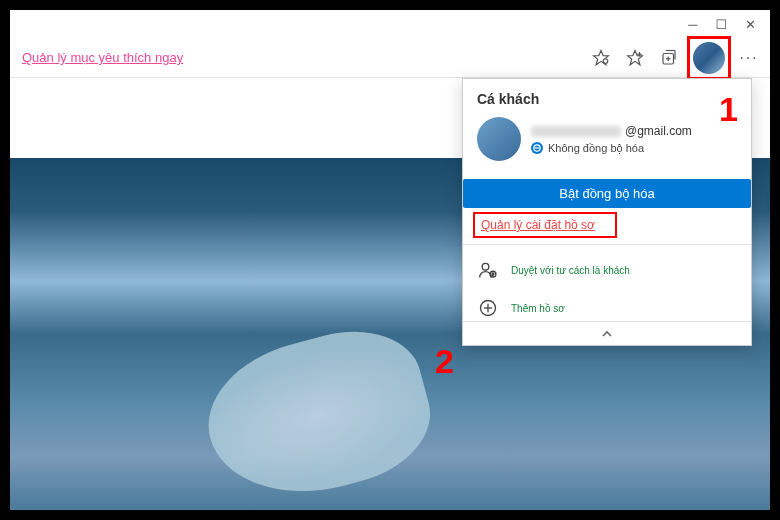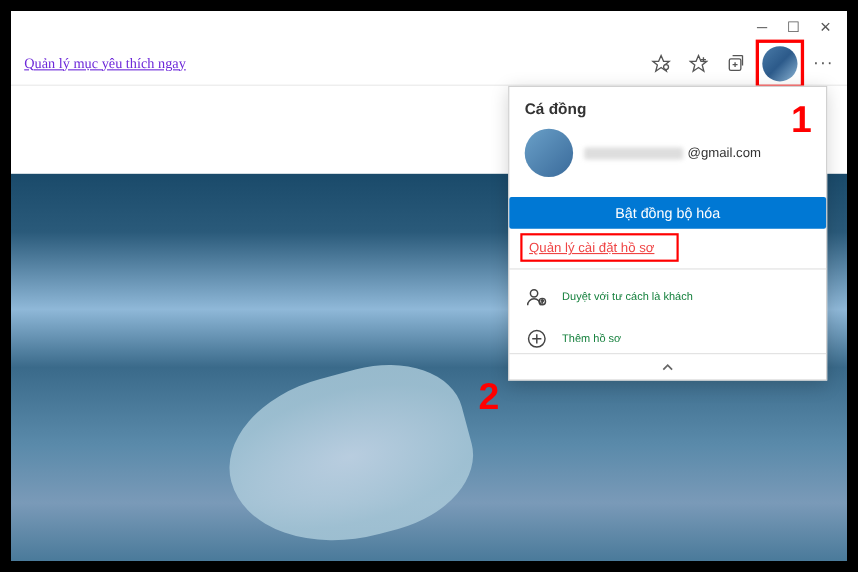--- a/index.html
+++ b/index.html
@@ -1,21 +1,21 @@
 <!DOCTYPE html>
 <html><head>
   <meta charset="utf-8">
   <style>
     * { margin: 0; padding: 0; box-sizing: border-box; font-family: 'Segoe UI', Arial, sans-serif; }
     body { width: 780px; height: 520px; background: #000; display: flex; align-items: center; justify-content: center; }
     .window { width: 760px; height: 500px; background: #fff; position: relative; overflow: hidden; }
     .titlebar { height: 28px; display: flex; justify-content: flex-end; align-items: center; gap: 18px; padding-right: 14px; }
     .titlebar span { color: #555; font-size: 13px; }
     .toolbar { height: 40px; display: flex; align-items: center; justify-content: space-between; padding: 0 12px; border-bottom: 1px solid #e5e5e5; }
-    .fav-link { color: #6d28d9; font-size: 13px; text-decoration: underline; font-family: Liberation Serif, serif; }
+    .fav-link { color: #ec4899; font-size: 13px; text-decoration: underline; }
     .toolbar-right { display: flex; align-items: center; gap: 14px; }
     .toolbar-icon { width: 20px; height: 20px; display: flex; align-items: center; justify-content: center; color: #555; }
     .avatar-btn { width: 32px; height: 32px; border-radius: 50%; background: linear-gradient(135deg, #4a7ba8, #2c5a8a, #8fb8d8); position: relative; }
     .avatar-highlight { position: absolute; top: -6px; left: -6px; width: 44px; height: 44px; border: 3px solid #ff0000; }
     .dots { font-size: 16px; color: #555; letter-spacing: 1px; }
     .content { height: calc(100% - 68px); position: relative; }
     .bg-top { height: 80px; background: #fff; display: flex; align-items: center; justify-content: flex-end; padding-right: 300px; }
     .mic-icon { width: 38px; height: 38px; border-radius: 50%; border: 1px solid #ddd; display: flex; align-items: center; justify-content: center; margin-right: -30px; margin-top: 50px; }
     .mic-icon svg { width: 18px; height: 18px; }
     .bg-image { height: calc(100% - 80px); background: linear-gradient(180deg, #1a4a6a 0%, #2a5a7a 15%, #8fb8d8 35%, #3a6a8a 50%, #5a8aaa 70%, #7a9ab8 85%, #4a7a9a 100%); position: relative; }
@@ -90,27 +90,36 @@
         <svg viewBox="0 0 24 24" fill="#0078d4">
             <path d="M12 14a3 3 0 003-3V6a3 3 0 00-6 0v5a3 3 0 003 3z"></path>
             <path d="M17 11a5 5 0 01-10 0H5a7 7 0 006 6.92V21h2v-3.08A7 7 0 0019 11h-2z"></path>
           </svg>
       </div>
     </div>
     <div class="bg-image"></div>
   </div>
 
   <div class="popup">
-    <div class="popup-header">Cá đồng</div>
+    <div class="popup-header">Cá khách</div>
     <div class="profile-row">
       <div class="profile-avatar"></div>
       <div class="profile-info">
         <div class="email-row">
           <span class="email-blur"></span>
           <span>@gmail.com</span>
+        </div>
+        <div class="sync-status">
+          <span class="sync-badge">
+            <svg width="8" height="8" viewBox="0 0 10 10" fill="#fff">
+                <circle cx="5" cy="5" r="4" fill="none" stroke="#fff" stroke-width="1.5"></circle>
+                <line x1="2" y1="5" x2="8" y2="5" stroke="#fff" stroke-width="1.5"></line>
+              </svg>
+          </span>
+          <span>Không đồng bộ hóa</span>
         </div>
       </div>
     </div>
     <div class="sync-btn">Bật đồng bộ hóa</div>
     <a class="manage-link">
       <span>Quản lý cài đặt hồ sơ</span>
       <div class="manage-highlight"></div>
     </a>
     <div class="divider"></div>
     <div class="popup-item">

